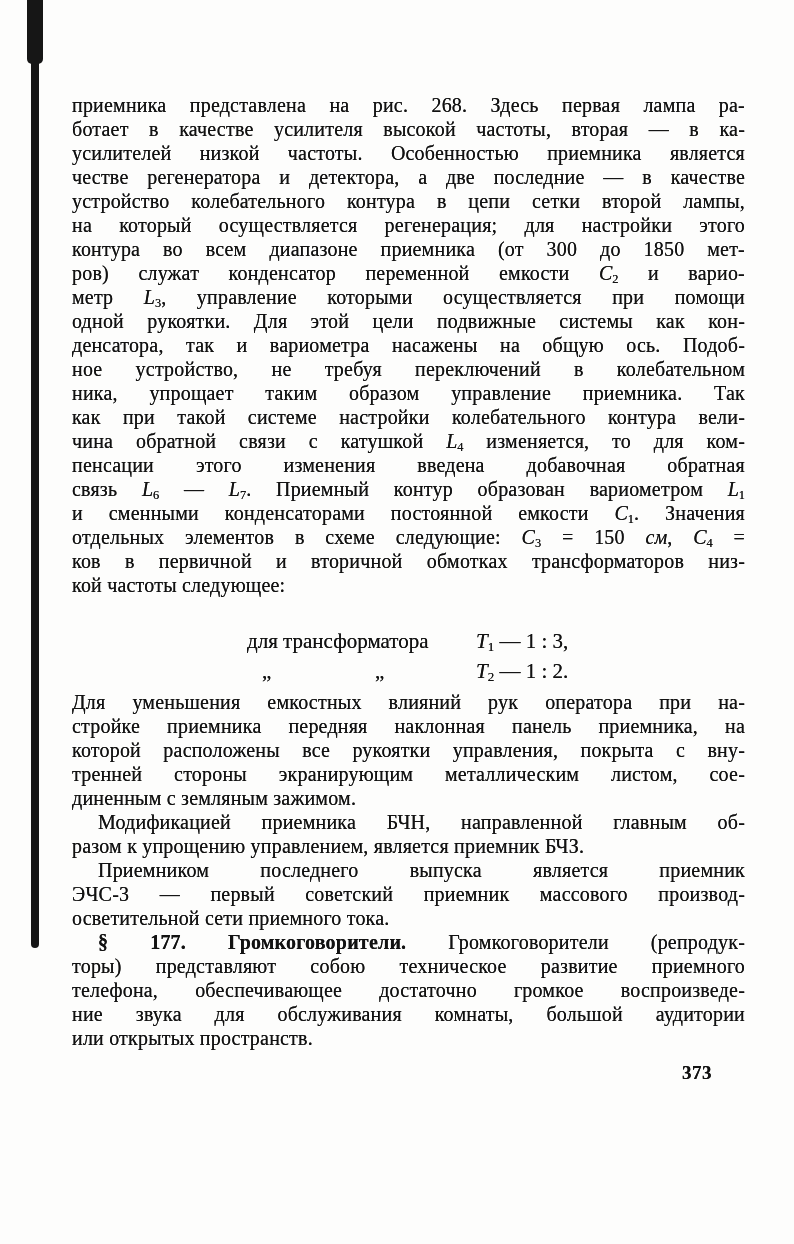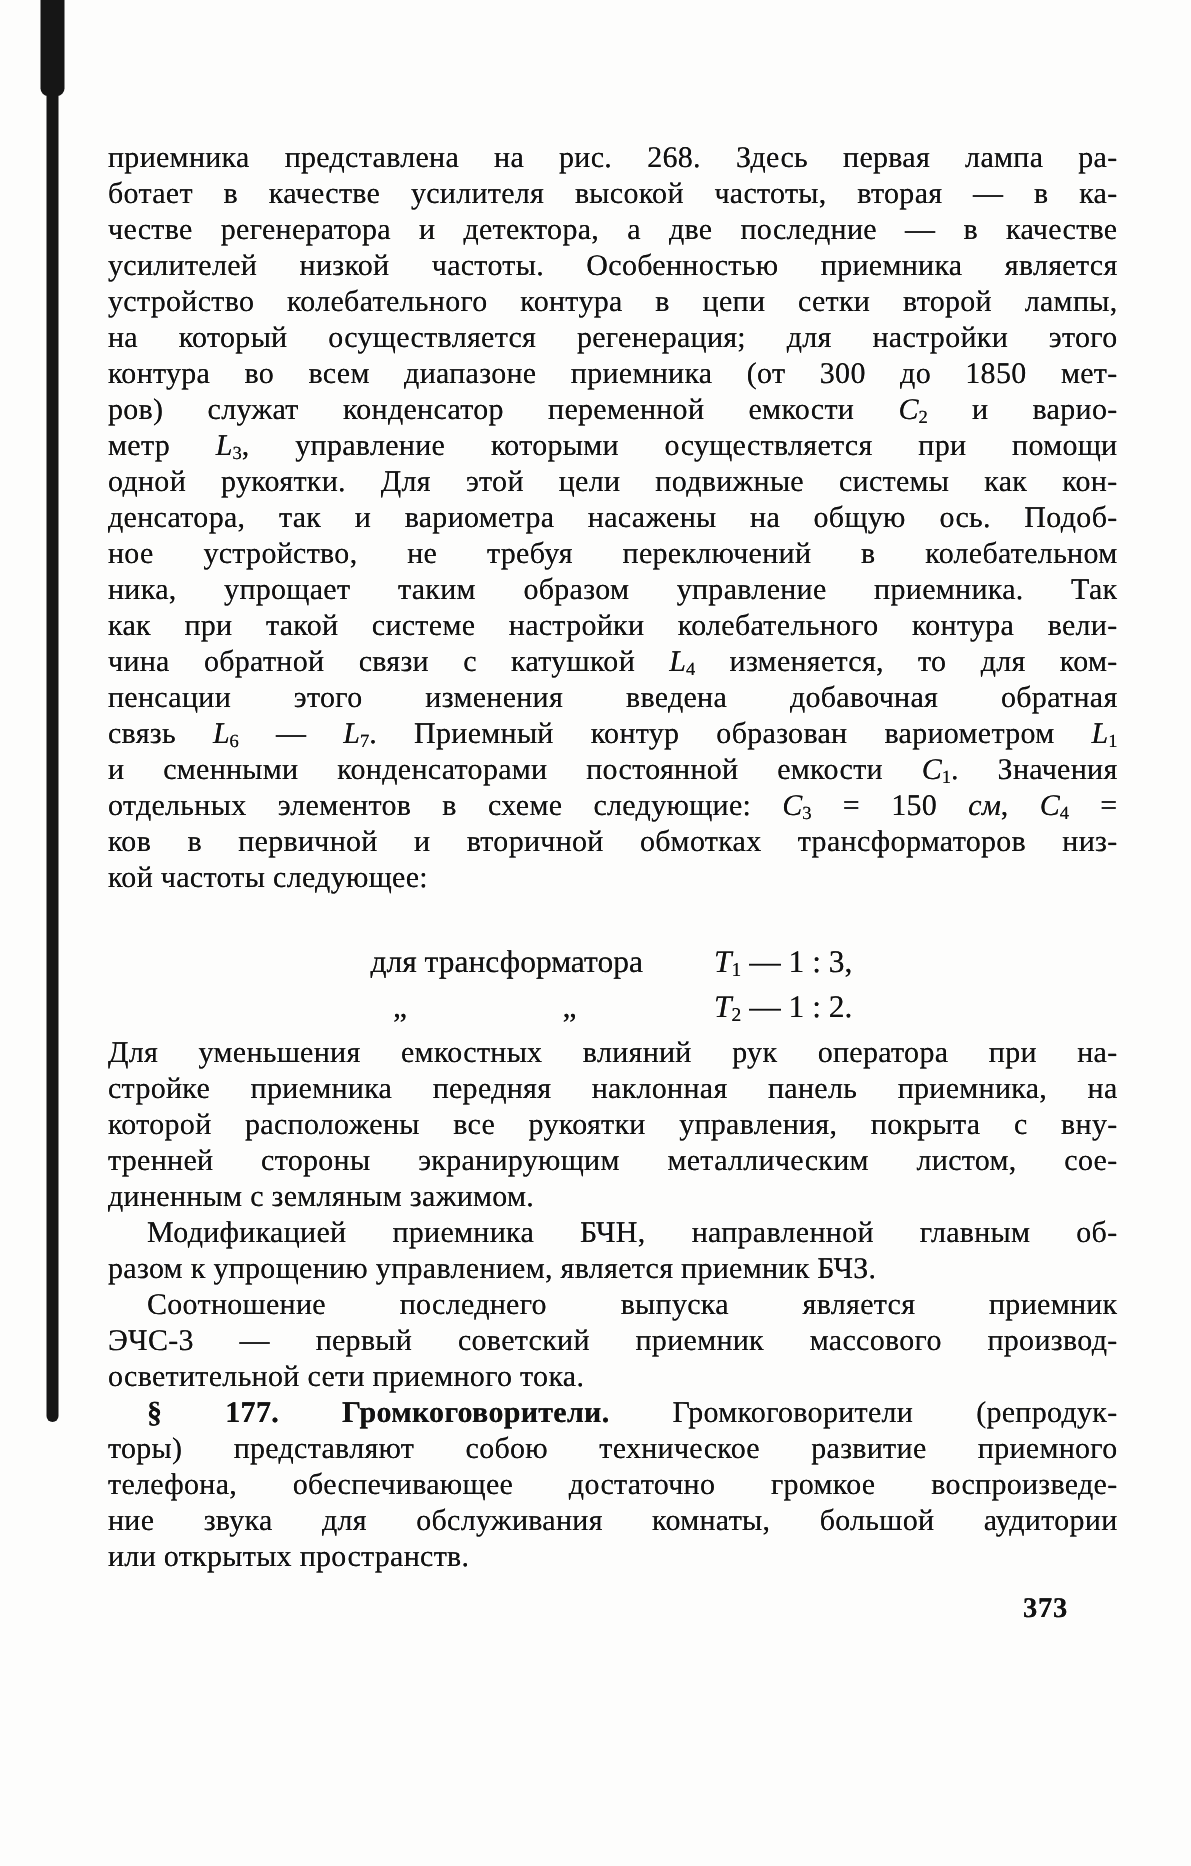--- a/index.html
+++ b/index.html
@@ -41,22 +41,22 @@
 </head>
 <body>
 
 <div class="page">
   <div class="scan-bar"></div>
   <div class="scan-bar-top"></div>
   <div class="text-block" id="text-block">
       <div class="para" style="margin-top: 0px;">
         <div class="line">приемника представлена на рис. 268. Здесь первая лампа ра-</div>
         <div class="line">ботает в качестве усилителя высокой частоты, вторая — в ка-</div>
+        <div class="line">усилителей низкой частоты. Особенностью приемника является</div>
         <div class="line">честве регенератора и детектора, а две последние — в качестве</div>
-        <div class="line">усилителей низкой частоты. Особенностью приемника является</div>
         <div class="line">устройство колебательного контура в цепи сетки второй лампы,</div>
         <div class="line">на который осуществляется регенерация; для настройки этого</div>
         <div class="line">контура во всем диапазоне приемника (от 300 до 1850 мет-</div>
         <div class="line">ров) служат конденсатор переменной емкости <span class="seg-v">C</span><sub>2</sub> и варио-</div>
         <div class="line">метр <span class="seg-v">L</span><sub>3</sub>, управление которыми осуществляется при помощи</div>
         <div class="line">одной рукоятки. Для этой цели подвижные системы как кон-</div>
         <div class="line">денсатора, так и вариометра насажены на общую ось. Подоб-</div>
         <div class="line">ное устройство, не требуя переключений в колебательном</div>
         <div class="line">ника, упрощает таким образом управление приемника. Так</div>
         <div class="line">как при такой системе настройки колебательного контура вели-</div>
@@ -84,21 +84,21 @@
         <div class="line">стройке приемника передняя наклонная панель приемника, на</div>
         <div class="line">которой расположены все рукоятки управления, покрыта с вну-</div>
         <div class="line">тренней стороны экранирующим металлическим листом, сое-</div>
         <div class="line last">диненным с земляным зажимом.</div>
       </div>
       <div class="para" style="margin-top: 0px;">
         <div class="line" style="text-indent: 26px;">Модификацией приемника БЧН, направленной главным об-</div>
         <div class="line last">разом к упрощению управлением, является приемник БЧЗ.</div>
       </div>
       <div class="para" style="margin-top: 0px;">
-        <div class="line" style="text-indent: 26px;">Соотношение последнего выпуска является приемник</div>
+        <div class="line" style="text-indent: 26px;">Приемником последнего выпуска является приемник</div>
         <div class="line">ЭЧС-3 — первый советский приемник массового производ-</div>
         <div class="line last">осветительной сети приемного тока.</div>
       </div>
       <div class="para" style="margin-top: 0px;">
         <div class="line" style="text-indent: 26px;"><span class="seg-b">§ 177. Громкоговорители.</span> Громкоговорители (репродук-</div>
         <div class="line">торы) представляют собою техническое развитие приемного</div>
         <div class="line">телефона, обеспечивающее достаточно громкое воспроизведе-</div>
         <div class="line">ние звука для обслуживания комнаты, большой аудитории</div>
         <div class="line last">или открытых пространств.</div>
       </div>

